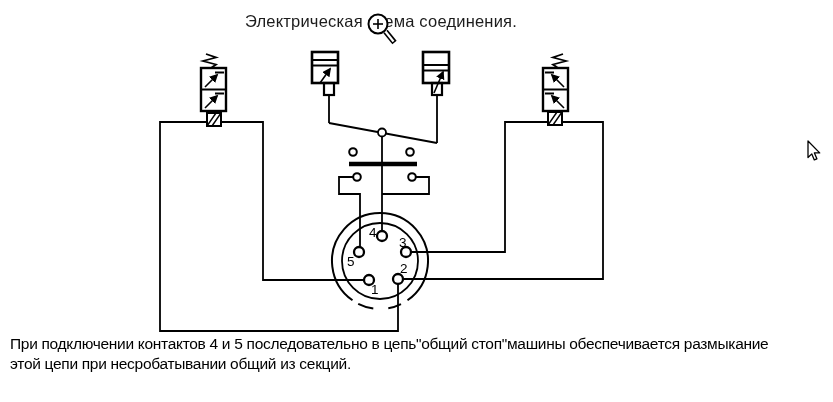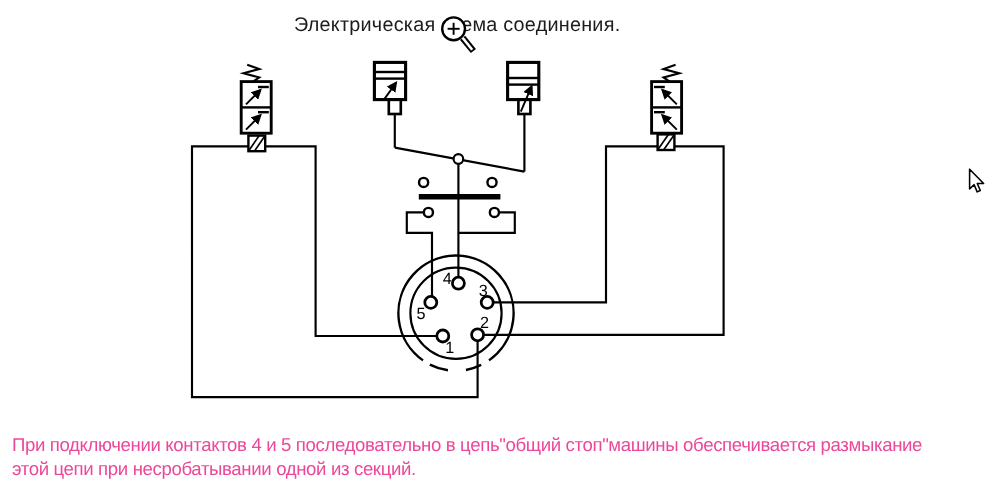--- a/index.html
+++ b/index.html
@@ -1,21 +1,21 @@
 <!DOCTYPE html>
 <html><head>
 <meta charset="utf-8">
 <style>
   html,body{margin:0;padding:0;background:#fff;}
   #stage{position:relative;width:833px;height:402px;background:#fff;overflow:hidden;
          font-family:"Liberation Sans",sans-serif;}
   .title{position:absolute;left:245px;top:12px;font-size:16.5px;color:#1c1c1c;
          letter-spacing:0.2px;white-space:nowrap;}
-  .note{position:absolute;left:10px;top:362px;font-size:15.5px;line-height:19.5px;
-        color:#ec4899;letter-spacing:-0.3px;white-space:nowrap;}
+  .note{position:absolute;left:10px;top:334px;font-size:15.5px;line-height:19.5px;
+        color:#000000;letter-spacing:-0.3px;white-space:nowrap;}
   svg{position:absolute;left:0;top:0;}
   svg line,svg polyline,svg path,svg rect,svg circle{vector-effect:none;}
   .pinlbl{font-family:"Liberation Sans",sans-serif;font-size:13.5px;fill:#000;}
 </style>
 </head>
 <body>
 
 <div id="stage">
 
   <div class="title">Электрическая схема соединения.</div>
@@ -125,16 +125,16 @@
       <line x1="378" y1="19" x2="378" y2="29" stroke="#000" stroke-width="1.6"></line>
       <line x1="385.5" y1="31.5" x2="394.5" y2="42.5" stroke="#000" stroke-width="5.5"></line>
       <line x1="385.5" y1="31.5" x2="393.5" y2="41.5" stroke="#fff" stroke-width="2.2"></line>
     </g>
 
     <path d="M808,141 L808,157.5 L811.8,153.9 L814.3,159.9 L816.9,158.8 L814.4,152.9 L819.7,152.9 Z" fill="#fff" stroke="#000" stroke-width="1.3" stroke-linejoin="round"></path>
   </svg>
 
   <div class="note">
     <div>При подключении контактов 4 и 5 последовательно в цепь"общий стоп"машины обеспечивается размыкание</div>
-    <div>этой цепи при несробатывании одной из секций.</div>
+    <div>этой цепи при несробатывании общий из секций.</div>
   </div>
 
 </div>
 
 </body></html>

